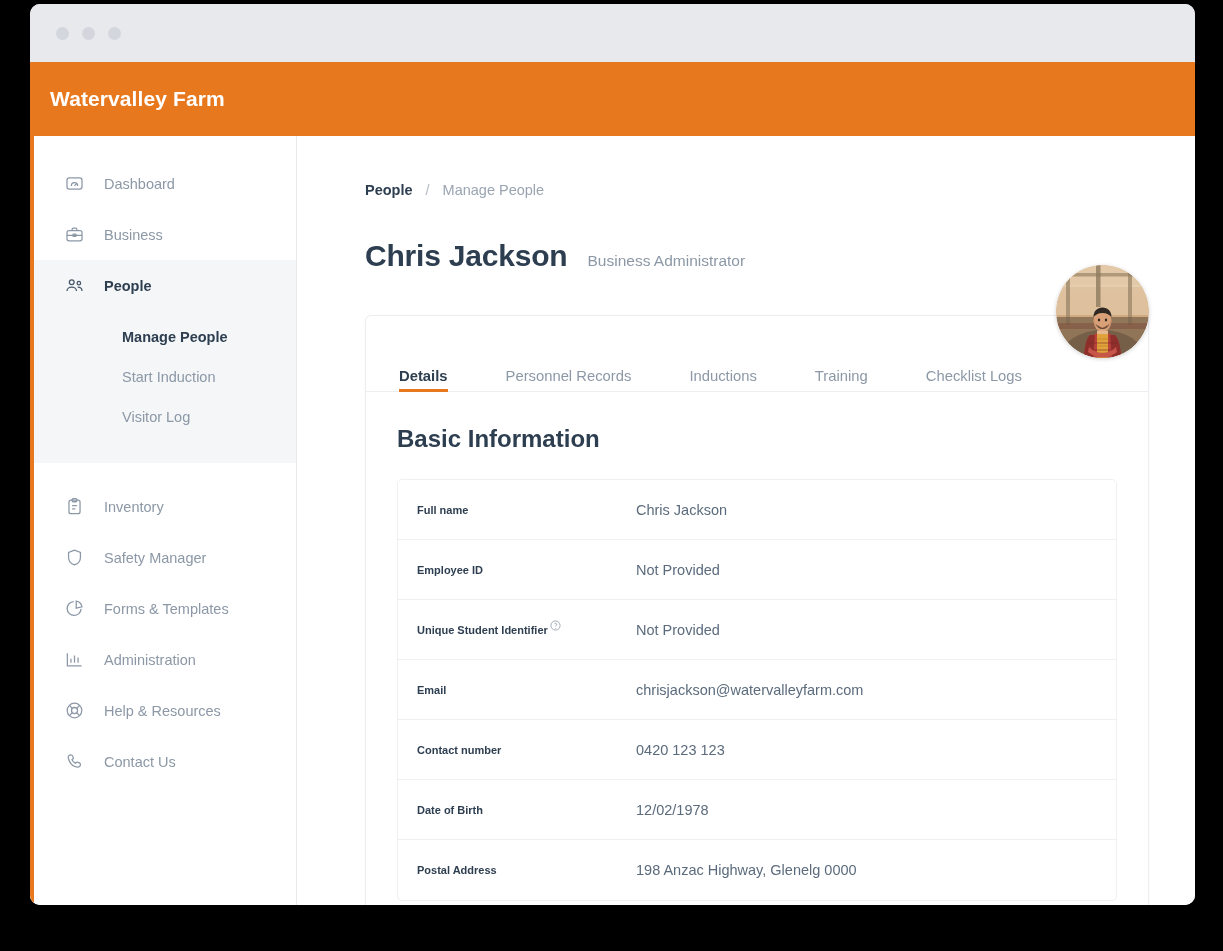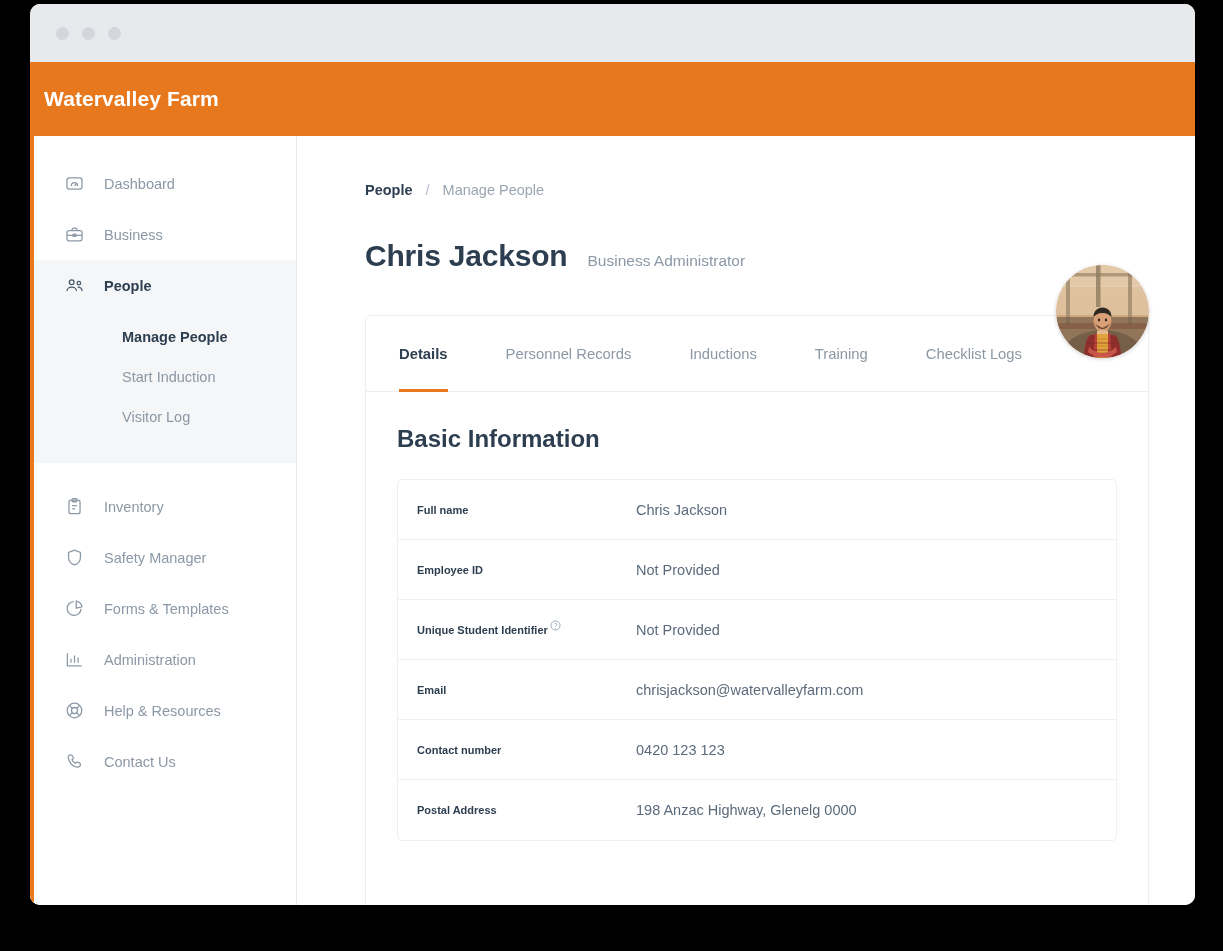--- a/index.html
+++ b/index.html
@@ -34,21 +34,21 @@
     border-radius: 50%;
     background: #d3d6dd;
   }
 
   
   #app-header {
     height: 74px;
     background: #e8781e;
     display: flex;
     align-items: center;
-    padding-left: 14px;
+    padding-left: 20px;
   }
   #app-title {
     color: #ffffff;
     font-size: 21px;
     font-weight: bold;
     letter-spacing: .1px;
   }
 
   
   #app-body { display: flex; height: 769px; border-radius: 8px; }
@@ -169,26 +169,26 @@
     padding: 0 33px;
     border-bottom: 1px solid #eceef1;
     height: 76px;
     align-items: center;
     gap: 0;
   }
   .tab {
     font-size: 14.8px;
     color: #8c98a6;
     cursor: pointer;
-    padding: 0 0 0 0;
+    padding: 0 0 8px 0;
     margin-right: 58px;
     position: relative;
     height: 76px;
     display: flex;
-    align-items: center;
+    align-items: flex-end;
   }
   .tab:last-child { margin-right: 0; }
   .tab.active { color: #2d3e50; font-weight: bold; }
   .tab.active::after {
     content: "";
     position: absolute;
     left: 0; right: 0; bottom: 0;
     height: 3px;
     background: #e8781e;
   }
@@ -486,20 +486,26 @@
               <div class="info-value">chrisjackson@watervalleyfarm.com</div>
             </div>
 
             <div class="info-row">
               <div class="info-label">
                 <span>Contact number</span>
               </div>
               <div class="info-value">0420 123 123</div>
             </div>
 
+            <div class="info-row">
+              <div class="info-label">
+                <span>Date of Birth</span>
+              </div>
+              <div class="info-value">12/02/1978</div>
+            </div>
 
             <div class="info-row">
               <div class="info-label">
                 <span>Postal Address</span>
               </div>
               <div class="info-value">198 Anzac Highway, Glenelg 0000</div>
             </div>
 
           </div>
         </div>

